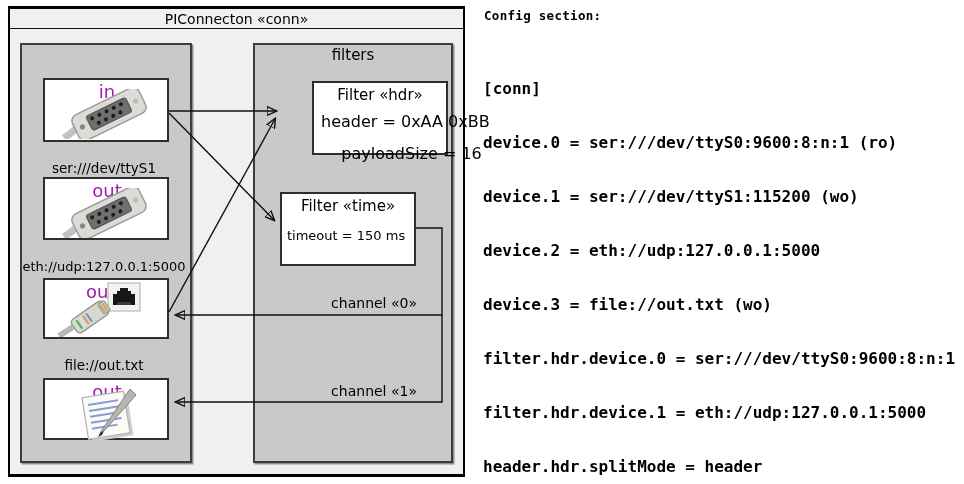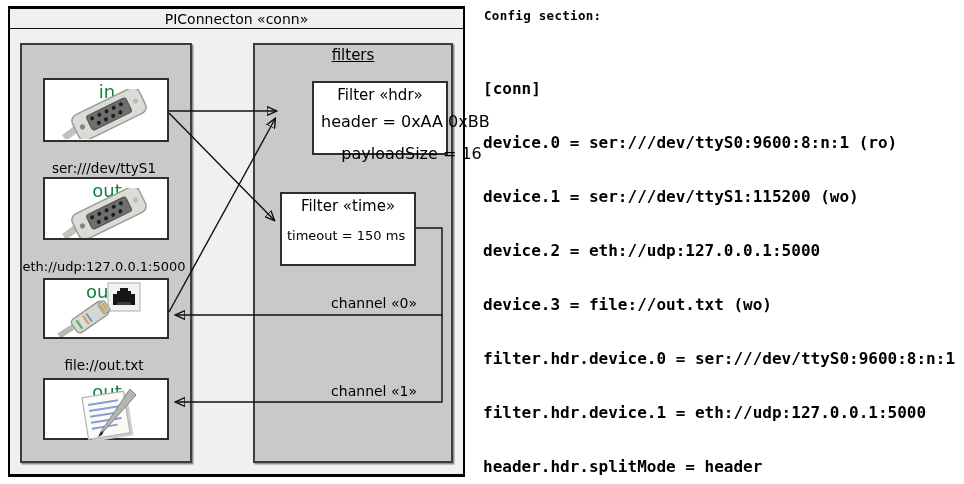--- a/index.html
+++ b/index.html
@@ -23,33 +23,33 @@
 
   
   .panel{
     position:absolute;background:#c9c9c9;
     border:2px solid #3d3d3d;box-shadow:1.5px 1.5px 0 #8f8f8f;
   }
   #devices-panel{left:20px;top:43px;width:168px;height:416px;}
   #filters-panel{left:253px;top:43px;width:196px;height:416px;}
   #filters-title{
     position:absolute;left:253px;top:46px;width:200px;
-    text-align:center;font-size:15px;text-decoration:underline;
+    text-align:center;font-size:15px;
   }
 
   
   .dev-label{
     position:absolute;left:18px;width:172px;text-align:center;font-size:13.5px;
   }
   .dev-box{
     position:absolute;left:43px;width:122px;background:#fff;border:2px solid #2e2e2e;
   }
   .dev-dir{
     position:absolute;top:1px;left:0;right:34px;text-align:center;
-    font-size:18px;color:#15803d;margin-left:36px;
+    font-size:18px;color:#a21caf;margin-left:36px;
   }
   .dev-dir.left{left:5px;right:auto;text-align:center;}
   .dev-icon{position:absolute;}
 
   
   .filter-box{
     position:absolute;left:280px;width:132px;height:70px;
     background:#fff;border:2px solid #2e2e2e;
   }
   .filter-title{text-align:center;font-size:15px;margin-top:3px;}

